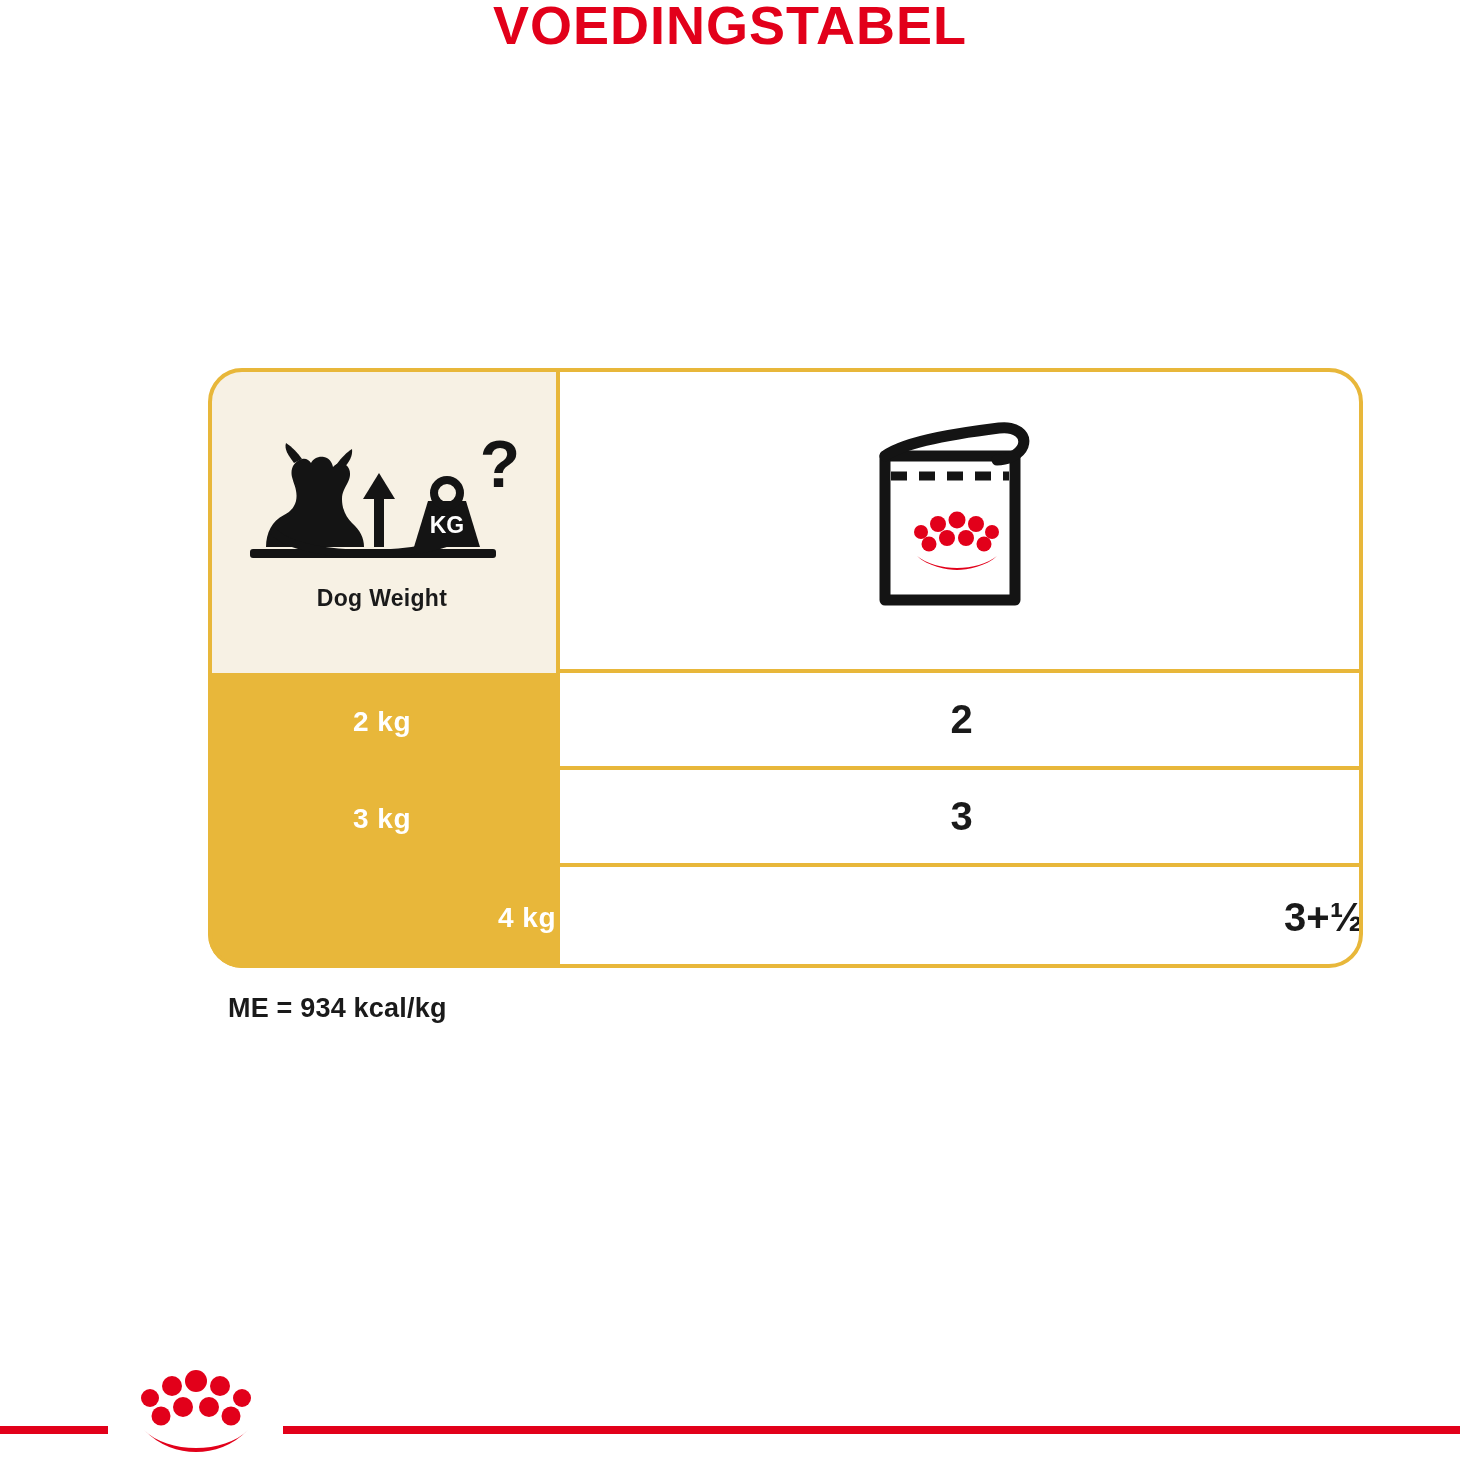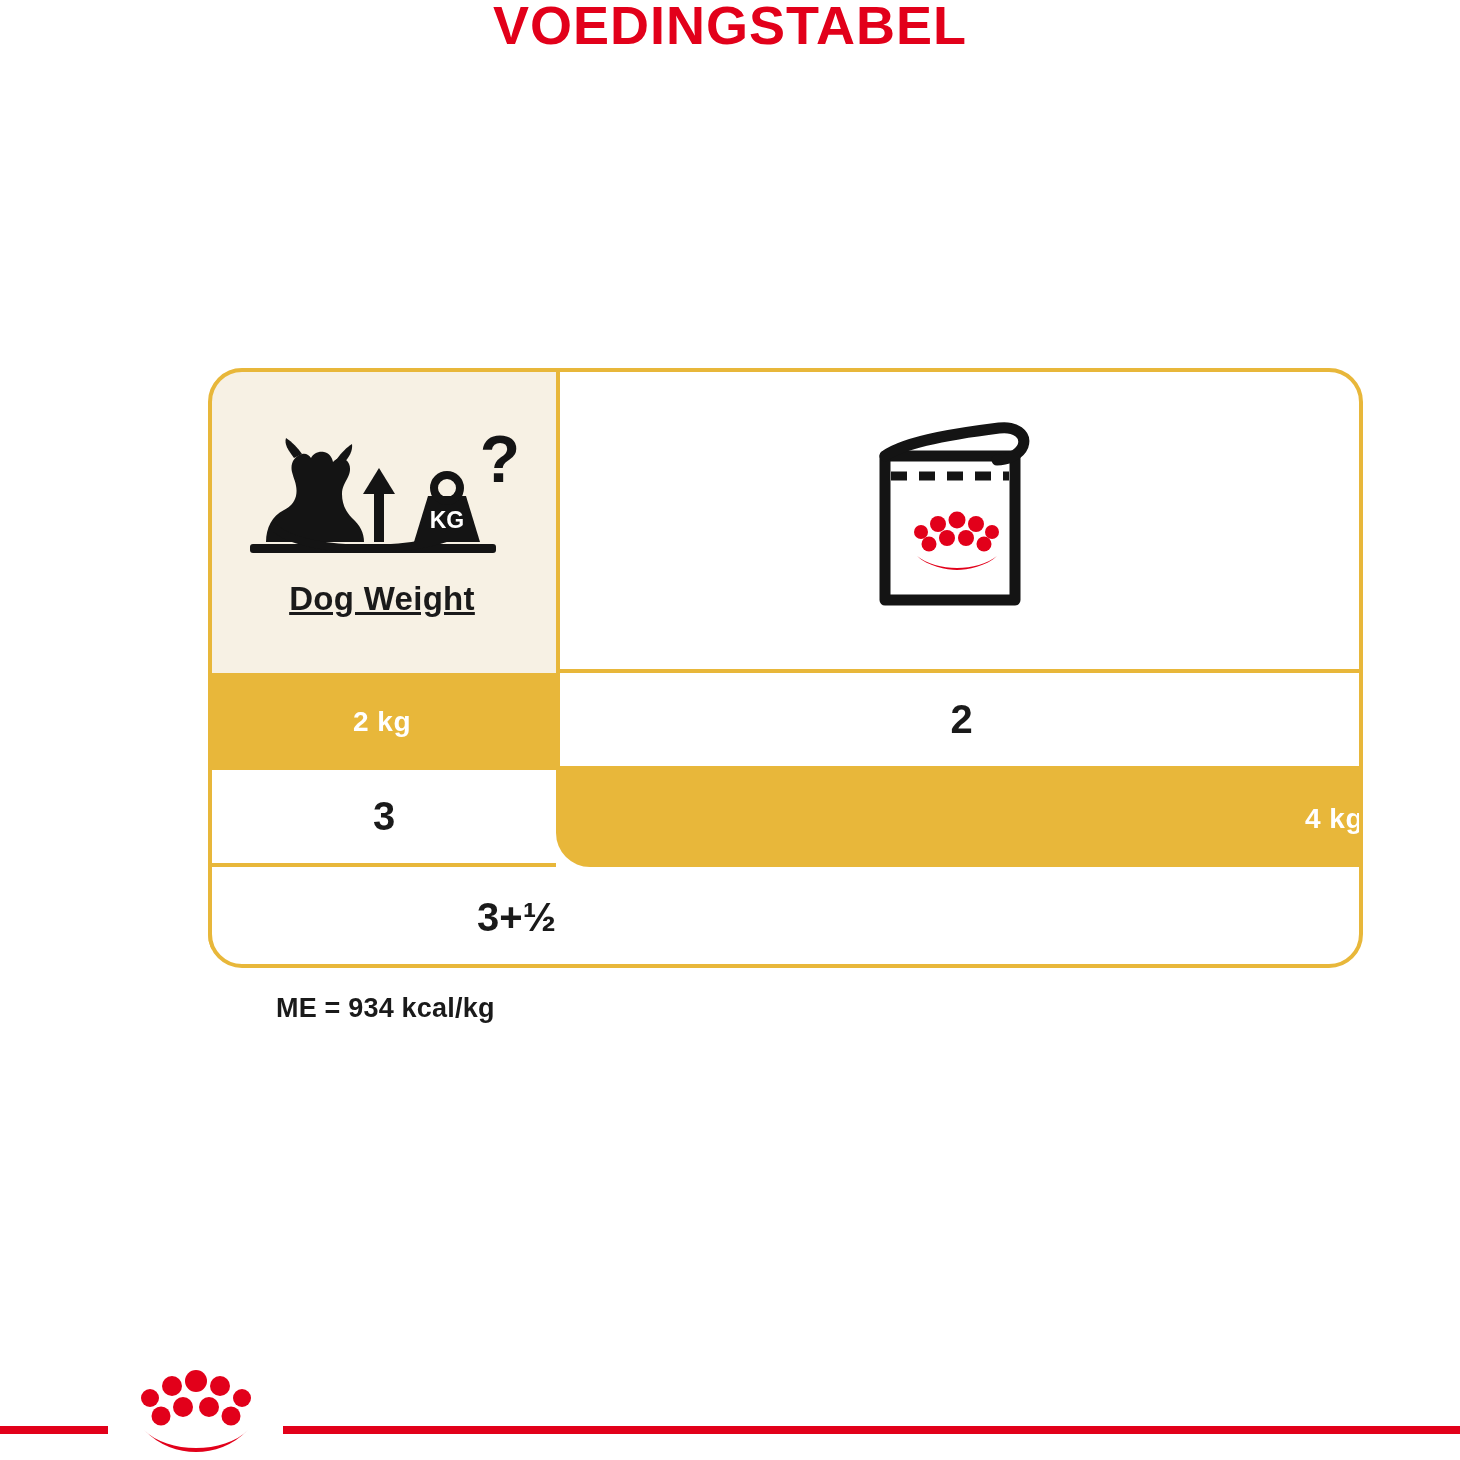--- a/index.html
+++ b/index.html
@@ -63,25 +63,24 @@
   }
   .hdr-left .icon-wrap {
     width: 300px;
     height: 150px;
     display: flex;
     align-items: center;
     justify-content: center;
   }
   .hdr-left .label {
     margin-top: 6px;
-    font-size: 33px;
+    font-size: 23px;
     font-weight: bold;
     color: #1a1a1a;
     letter-spacing: 0.3px;
-    text-decoration: underline;
   }
 
   
   .hdr-right {
     background: #ffffff;
     border-top-right-radius: 34px;
     border-left: 4px solid #e8b73a;
     border-bottom: 4px solid #e8b73a;
   }
   .hdr-right .pouch-wrap {
@@ -135,21 +134,20 @@
 
   
   .footnote {
     position: absolute;
     left: 228px;
     top: 993px;
     font-size: 27px;
     font-weight: bold;
     color: #1a1a1a;
     letter-spacing: 0.2px;
-    margin-left: 48px;
   }
 
   
   .brand-bar {
     position: absolute;
     left: 0;
     bottom: 26px;
     width: 1460px;
     height: 8px;
     background: #e2001a;
@@ -231,20 +229,23 @@
       </div>
     </div>
 
     <div class="cell weight-cell">
       <span>2 kg</span>
     </div>
     <div class="cell value-cell">
       <span>2</span>
     </div>
 
+    <div class="cell weight-cell">
+      <span>3 kg</span>
+    </div>
     <div class="cell value-cell">
       <span>3</span>
     </div>
 
     <div class="cell weight-cell last">
       <span>4 kg</span>
     </div>
     <div class="cell value-cell last">
       <span>3+½</span>
     </div>

